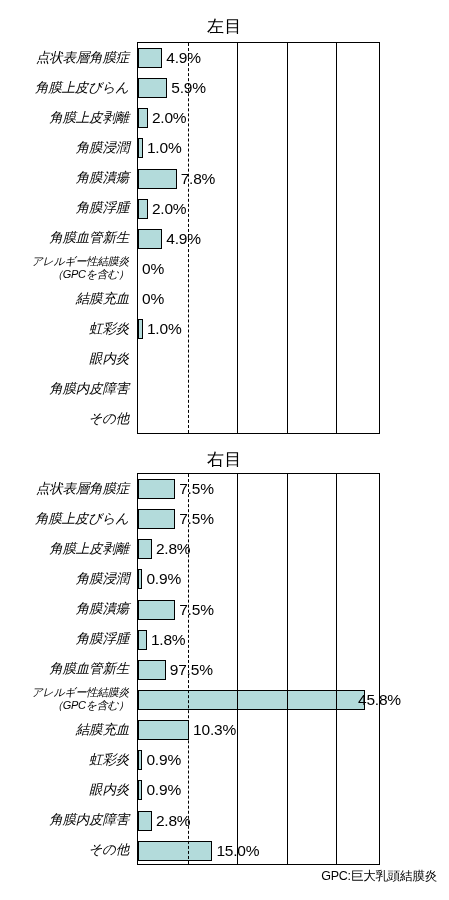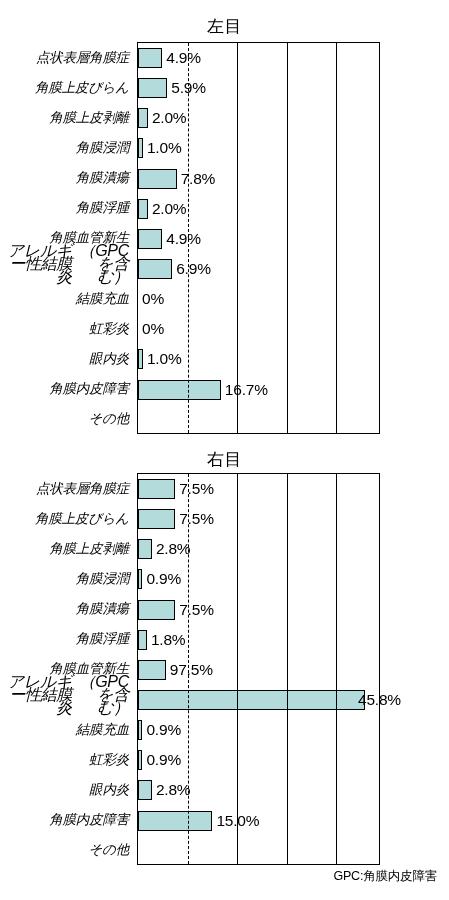--- a/index.html
+++ b/index.html
@@ -113,23 +113,24 @@
     justify-content: flex-end;
     padding-right: 4px;
     box-sizing: border-box;
     font-size: 13.5px;
     line-height: 15px;
     text-align: right;
     letter-spacing: -0.2px;
     font-style: italic;
   }
   .cat.two-line {
+    flex-direction: column;
     justify-content: center;
     align-items: flex-end;
-    font-size: 16px;
+    font-size: 11px;
     line-height: 13px;
     letter-spacing: -0.3px;
   }
 
   .footnote {
     position: absolute;
     right: 12px;
     font-size: 12.5px;
     line-height: 14px;
     letter-spacing: -0.2px;
@@ -184,36 +185,28 @@
         </div>
         <div class="row">
           <div class="bar" style="width: 9.91837px;"></div>
           <div class="value" style="left: 13.9184px;">2.0%</div>
         </div>
         <div class="row">
           <div class="bar" style="width: 24.3px;"></div>
           <div class="value" style="left: 28.3px;">4.9%</div>
         </div>
         <div class="row">
-          <div class="bar" style="width: 34.2184px;"></div>
-          <div class="value" style="left: 38.2184px;">6.9%</div>
-        </div>
-        <div class="row">
           <div class="value" style="left: 4px;">0%</div>
         </div>
         <div class="row">
           <div class="value" style="left: 4px;">0%</div>
         </div>
         <div class="row">
           <div class="bar" style="width: 4.95918px;"></div>
           <div class="value" style="left: 8.95918px;">1.0%</div>
-        </div>
-        <div class="row">
-          <div class="bar" style="width: 82.8184px;"></div>
-          <div class="value" style="left: 86.8184px;">16.7%</div>
         </div>
       </div>
   <div class="gridline dashed" style="left: 49.5918px;"></div>
       <div class="gridline" style="left: 99.1837px;"></div>
       <div class="gridline" style="left: 148.776px;"></div>
       <div class="gridline" style="left: 198.367px;"></div>
     </div>
 </div>
 
 <div class="chart-block" id="chart-right">
@@ -264,20 +257,24 @@
         </div>
         <div class="row">
           <div class="bar" style="width: 27.7714px;"></div>
           <div class="value" style="left: 31.7714px;">97.5%</div>
         </div>
         <div class="row">
           <div class="bar" style="width: 227.131px;"></div>
           <div class="value" style="left: 220px;">45.8%</div>
         </div>
         <div class="row">
+          <div class="bar" style="width: 51.0796px;"></div>
+          <div class="value" style="left: 55.0796px;">10.3%</div>
+        </div>
+        <div class="row">
           <div class="bar" style="width: 4.46327px;"></div>
           <div class="value" style="left: 8.46327px;">0.9%</div>
         </div>
         <div class="row">
           <div class="bar" style="width: 4.46327px;"></div>
           <div class="value" style="left: 8.46327px;">0.9%</div>
         </div>
         <div class="row">
           <div class="bar" style="width: 13.8857px;"></div>
           <div class="value" style="left: 17.8857px;">2.8%</div>
@@ -285,14 +282,14 @@
         <div class="row">
           <div class="bar" style="width: 74.3878px;"></div>
           <div class="value" style="left: 78.3878px;">15.0%</div>
         </div>
       </div>
   <div class="gridline dashed" style="left: 49.5918px;"></div>
       <div class="gridline" style="left: 99.1837px;"></div>
       <div class="gridline" style="left: 148.776px;"></div>
       <div class="gridline" style="left: 198.367px;"></div>
     </div>
-  <div class="footnote">GPC:角膜内皮障害</div>
+  <div class="footnote">GPC:巨大乳頭結膜炎</div>
 </div>
 
 </body></html>

